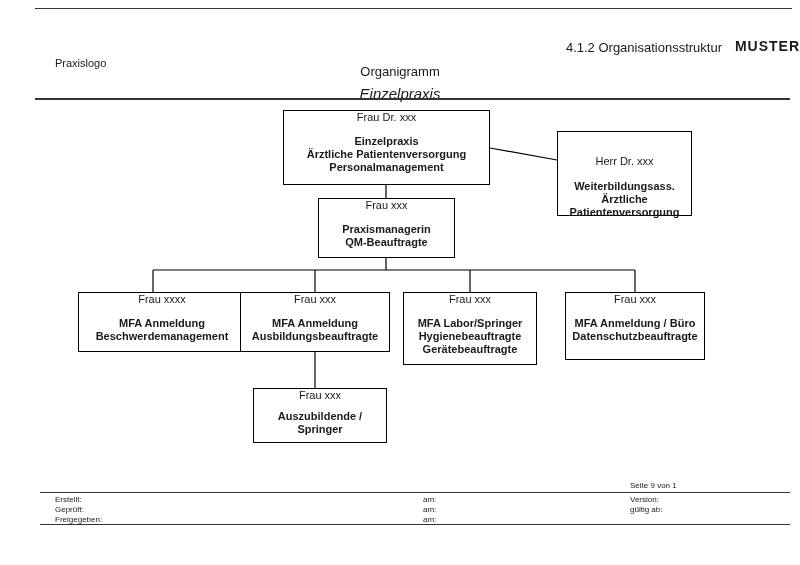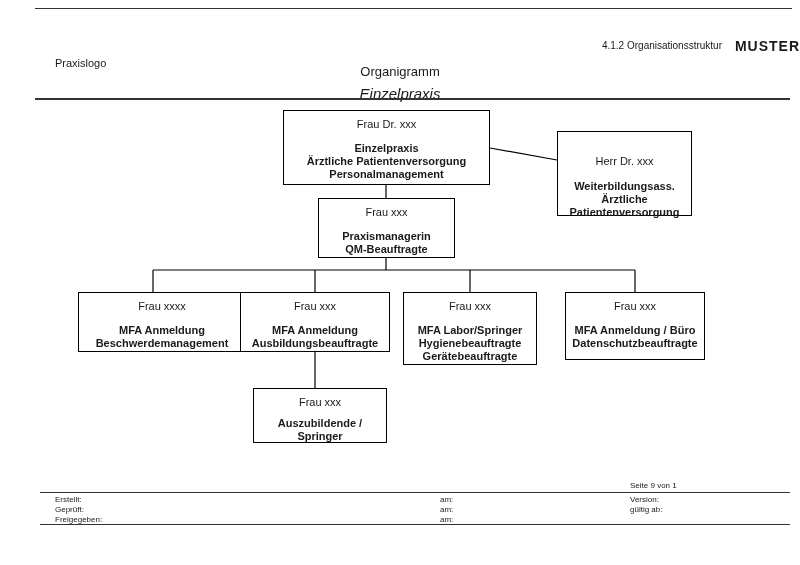--- a/index.html
+++ b/index.html
@@ -16,36 +16,35 @@
     color:#1a1a1a;
   }
   .line { position:absolute; background:#333; }
   
   .top-border { left:35px; right:8px; top:8px; height:1px; }
   .logo { position:absolute; left:55px; top:57px; font-size:11px; }
   .title {
     position:absolute; left:0; right:0; top:38px;
     text-align:right; font-weight:bold; font-size:14px; letter-spacing:1px;
   }
-  .doc-ref { position:absolute; right:78px; top:40px; font-size:10px; }
+  .doc-ref { position:absolute; right:78px; top:40px; font-size:13px; }
   .subtitle { position:absolute; left:0; right:0; top:64px; text-align:center; font-size:13px; }
   .practice-type {
     position:absolute; left:0; right:0; top:85px;
     text-align:center; font-style:italic; font-size:15px;
   }
   .header-rule { left:35px; right:10px; top:98px; height:2px; }
   
   .box {
     position:absolute;
     background:#fff;
     border:1px solid #000;
     text-align:center;
     font-size:11px;
     line-height:13px;
-    padding-top:7px;
   }
   .box .name { display:block; }
   .box .roles { display:block; margin-top:11px; font-weight:bold; }
   .box-owner        { left:283px; top:110px; width:207px; height:75px; }
   .box-weiterbildung{ left:557px; top:115px; width:135px; height:85px; padding-top:23px;margin-top:16px; }
   .box-weiterbildung .roles { margin-top:12px; }
   .box-manager      { left:318px; top:198px; width:137px; height:60px; }
   .box-beschwerde   { left:78px;  top:292px; width:168px; height:60px; }
   .box-ausbildung   { left:240px; top:292px; width:150px; height:60px; }
   .box-labor        { left:403px; top:292px; width:134px; height:73px; }
@@ -54,21 +53,21 @@
   .box-azubi .roles { margin-top:8px; }
   svg.connectors { position:absolute; left:0; top:0; width:800px; height:565px; }
   svg.connectors line { stroke:#000; stroke-width:1.2; }
   
   .page-num { position:absolute; left:630px; top:481px; font-size:8px; }
   .footer-rule-top    { left:40px; right:10px; top:492px; height:1px; }
   .footer-rule-bottom { left:40px; right:10px; top:524px; height:1px; }
   .f-row { position:absolute; left:0; right:0; height:10px; font-size:8px; }
   .f-row-0 { top:495px; } .f-row-1 { top:505px; } .f-row-2 { top:515px; }
   .f-label { position:absolute; left:55px; }
-  .f-am    { position:absolute; left:392px;padding-left:48px; }
+  .f-am    { position:absolute; left:375px;padding-left:48px; }
   .f-right { position:absolute; left:630px; }
 </style>
 </head>
 <body>
 
 <div class="page">
 
   <div class="line top-border"></div>
   <div class="logo">Praxislogo</div>
   <div class="title">MUSTER</div>

